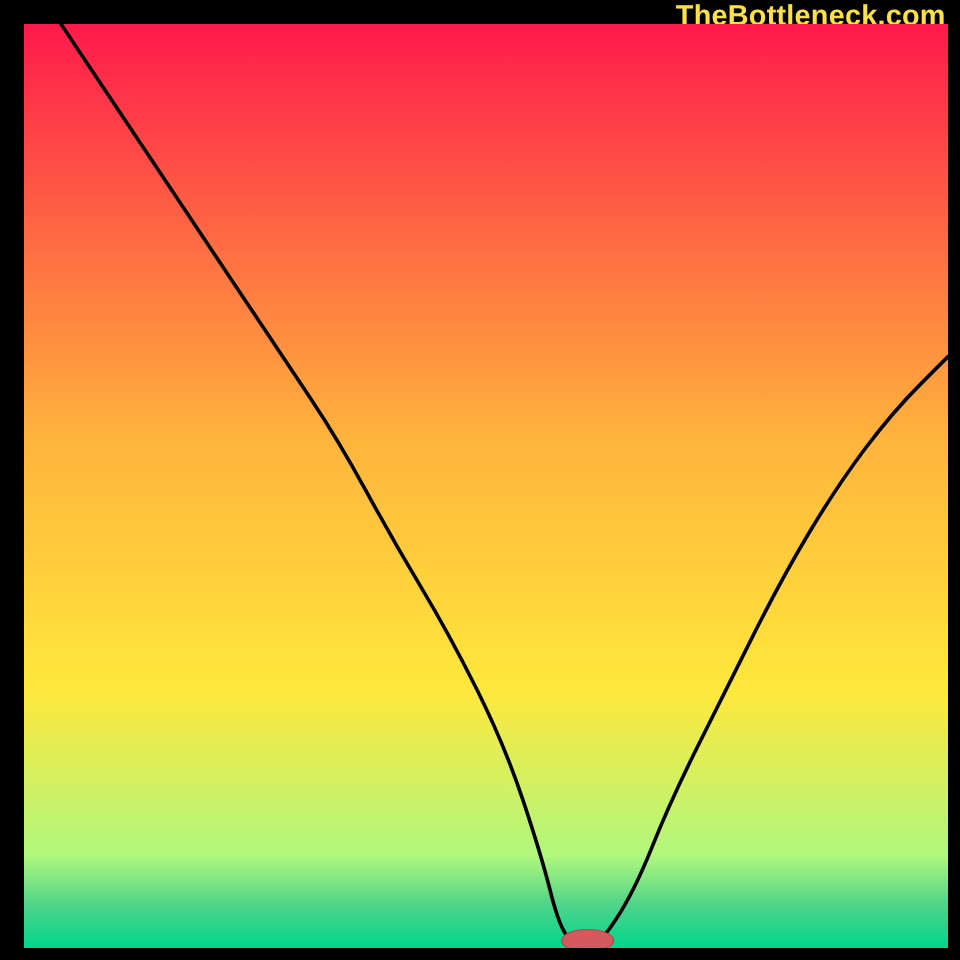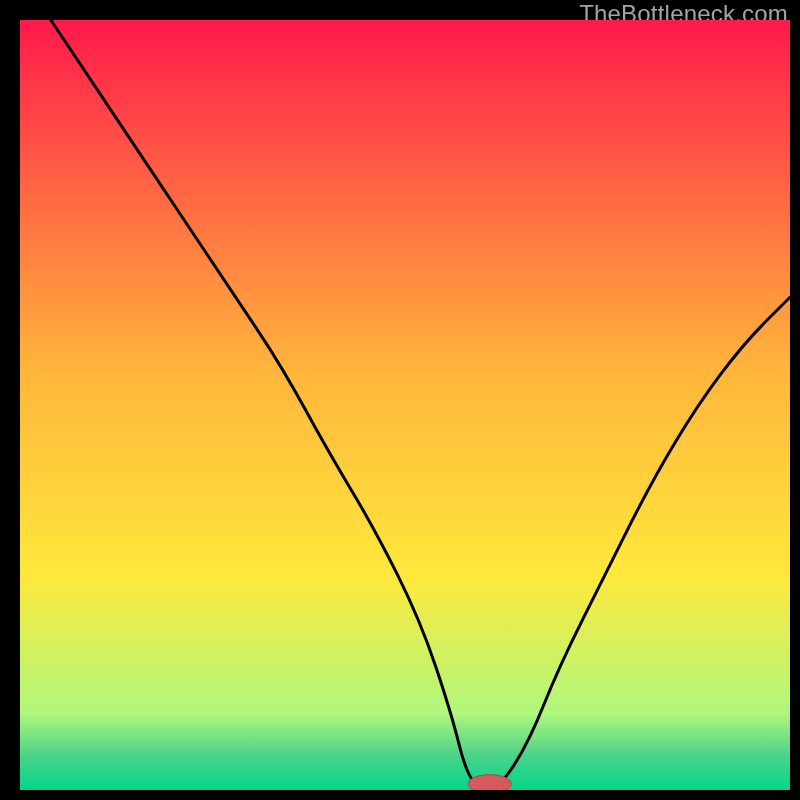--- a/index.html
+++ b/index.html
@@ -24,22 +24,22 @@
     top: 20px;
     width: 770px;
     height: 770px;
   }
   .watermark {
     position: absolute;
     top: 0px;
     right: 12px;
     font-family: Arial, Helvetica, sans-serif;
     font-size: 24px;
-    font-weight: 400;
-    color: #a3a3a3;
+    font-weight: 700;
+    color: #fde047;
     letter-spacing: 0.2px;
   }
   svg { display: block; }
 </style>
 </head>
 <body>
 
 <div class="frame">
   <div class="watermark">TheBottleneck.com</div>
   <div class="plot">

